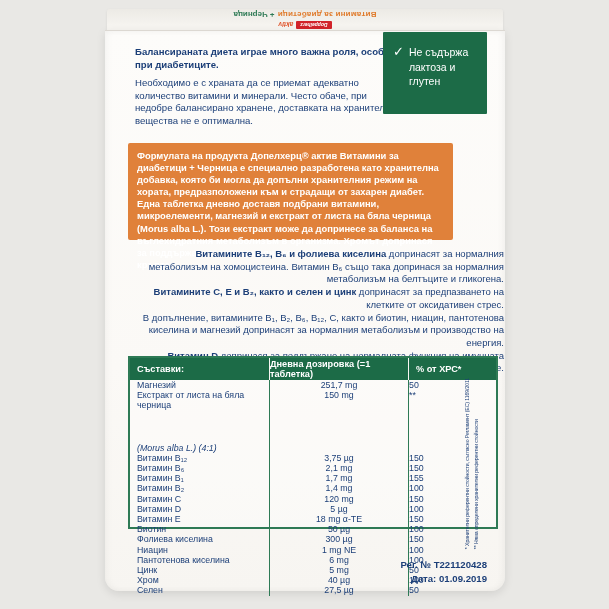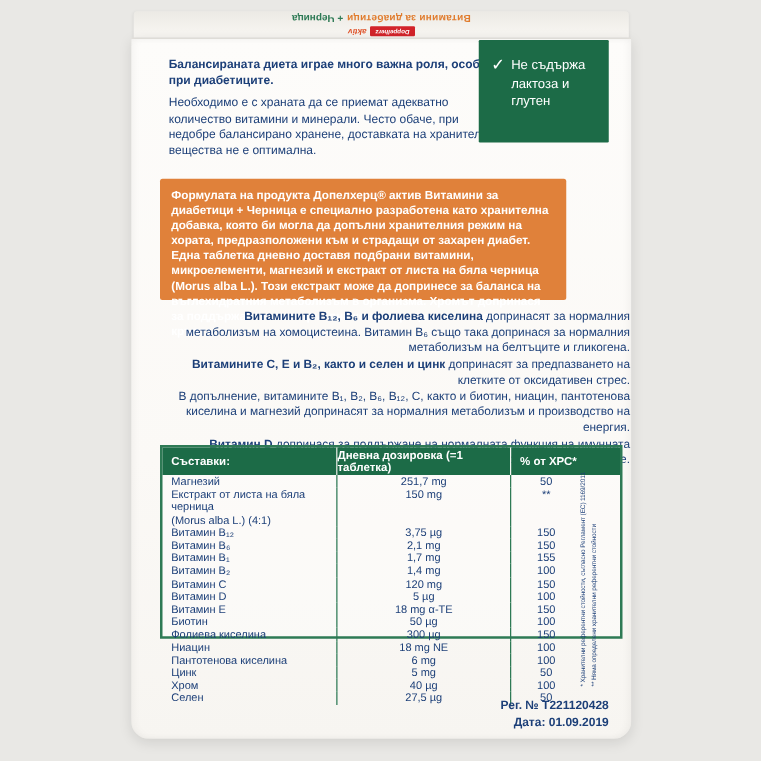--- a/index.html
+++ b/index.html
@@ -58,37 +58,37 @@
     background:#e0813a;border-radius:2px;
     color:#fff;font-weight:bold;font-size:9.4px;line-height:12.1px;
     padding:7px 9px;
   }
   
   .benefits{position:absolute;left:30px;top:217px;width:369px;font-size:9.5px;line-height:12.7px;text-align:right;}
   .benefits p{margin:0;}
   .benefits .b{font-weight:bold;}
   
   .ntable{
-    position:absolute;left:23px;top:325px;width:370px;height:155px;
+    position:absolute;left:23px;top:325px;width:370px;height:173px;
     border:2px solid #2e7a55;background:rgba(255,255,255,.35);
   }
   .thead{display:flex;height:22px;background:transparent;}
   .th{
     background:#1c6b47;color:#fff;font-weight:bold;font-size:9.2px;
     display:flex;align-items:center;border-right:1.5px solid #f8f6f2;
   }
   .th1{width:140px;padding-left:7px;}
   .th2{width:139px;justify-content:center;}
   .th3{flex:1;padding-left:7px;border-right:none;}
   .tbody{position:relative;height:173px;color:#1c3f78;font-size:8.8px;line-height:10.2px;}
   .trow{display:flex;}
   .c-name{width:140px;padding-left:7px;border-right:1.5px solid #2e7a55;}
-  .c-name2{display:block;}
+  .c-name2{font-style:italic;display:block;margin-top:32px;}
   .c-dose{width:139px;text-align:center;border-right:1.5px solid #2e7a55;}
-  .c-pct{width:56px;text-align:center;}
+  .c-pct{width:56px;}
   
   .fnotes{position:absolute;right:5px;bottom:4px;width:20px;height:170px;}
   .fn{
     position:absolute;bottom:0;white-space:nowrap;
     font-size:5.2px;letter-spacing:-.1px;color:#1c3f78;
     transform:rotate(-90deg);transform-origin:left bottom;
   }
   .fn1{left:1px;}
   .fn2{left:10px;}
   
@@ -197,21 +197,21 @@
     <div class="c-dose">50 µg</div>
     <div class="c-pct">100</div>
   </div>
           <div class="trow">
     <div class="c-name"><span>Фолиева киселина</span></div>
     <div class="c-dose">300 µg</div>
     <div class="c-pct">150</div>
   </div>
           <div class="trow">
     <div class="c-name"><span>Ниацин</span></div>
-    <div class="c-dose">18 mg NE</div>
+    <div class="c-dose">1 mg NE</div>
     <div class="c-pct">100</div>
   </div>
           <div class="trow">
     <div class="c-name"><span>Пантотенова киселина</span></div>
     <div class="c-dose">6 mg</div>
     <div class="c-pct">100</div>
   </div>
           <div class="trow">
     <div class="c-name"><span>Цинк</span></div>
     <div class="c-dose">5 mg</div>

